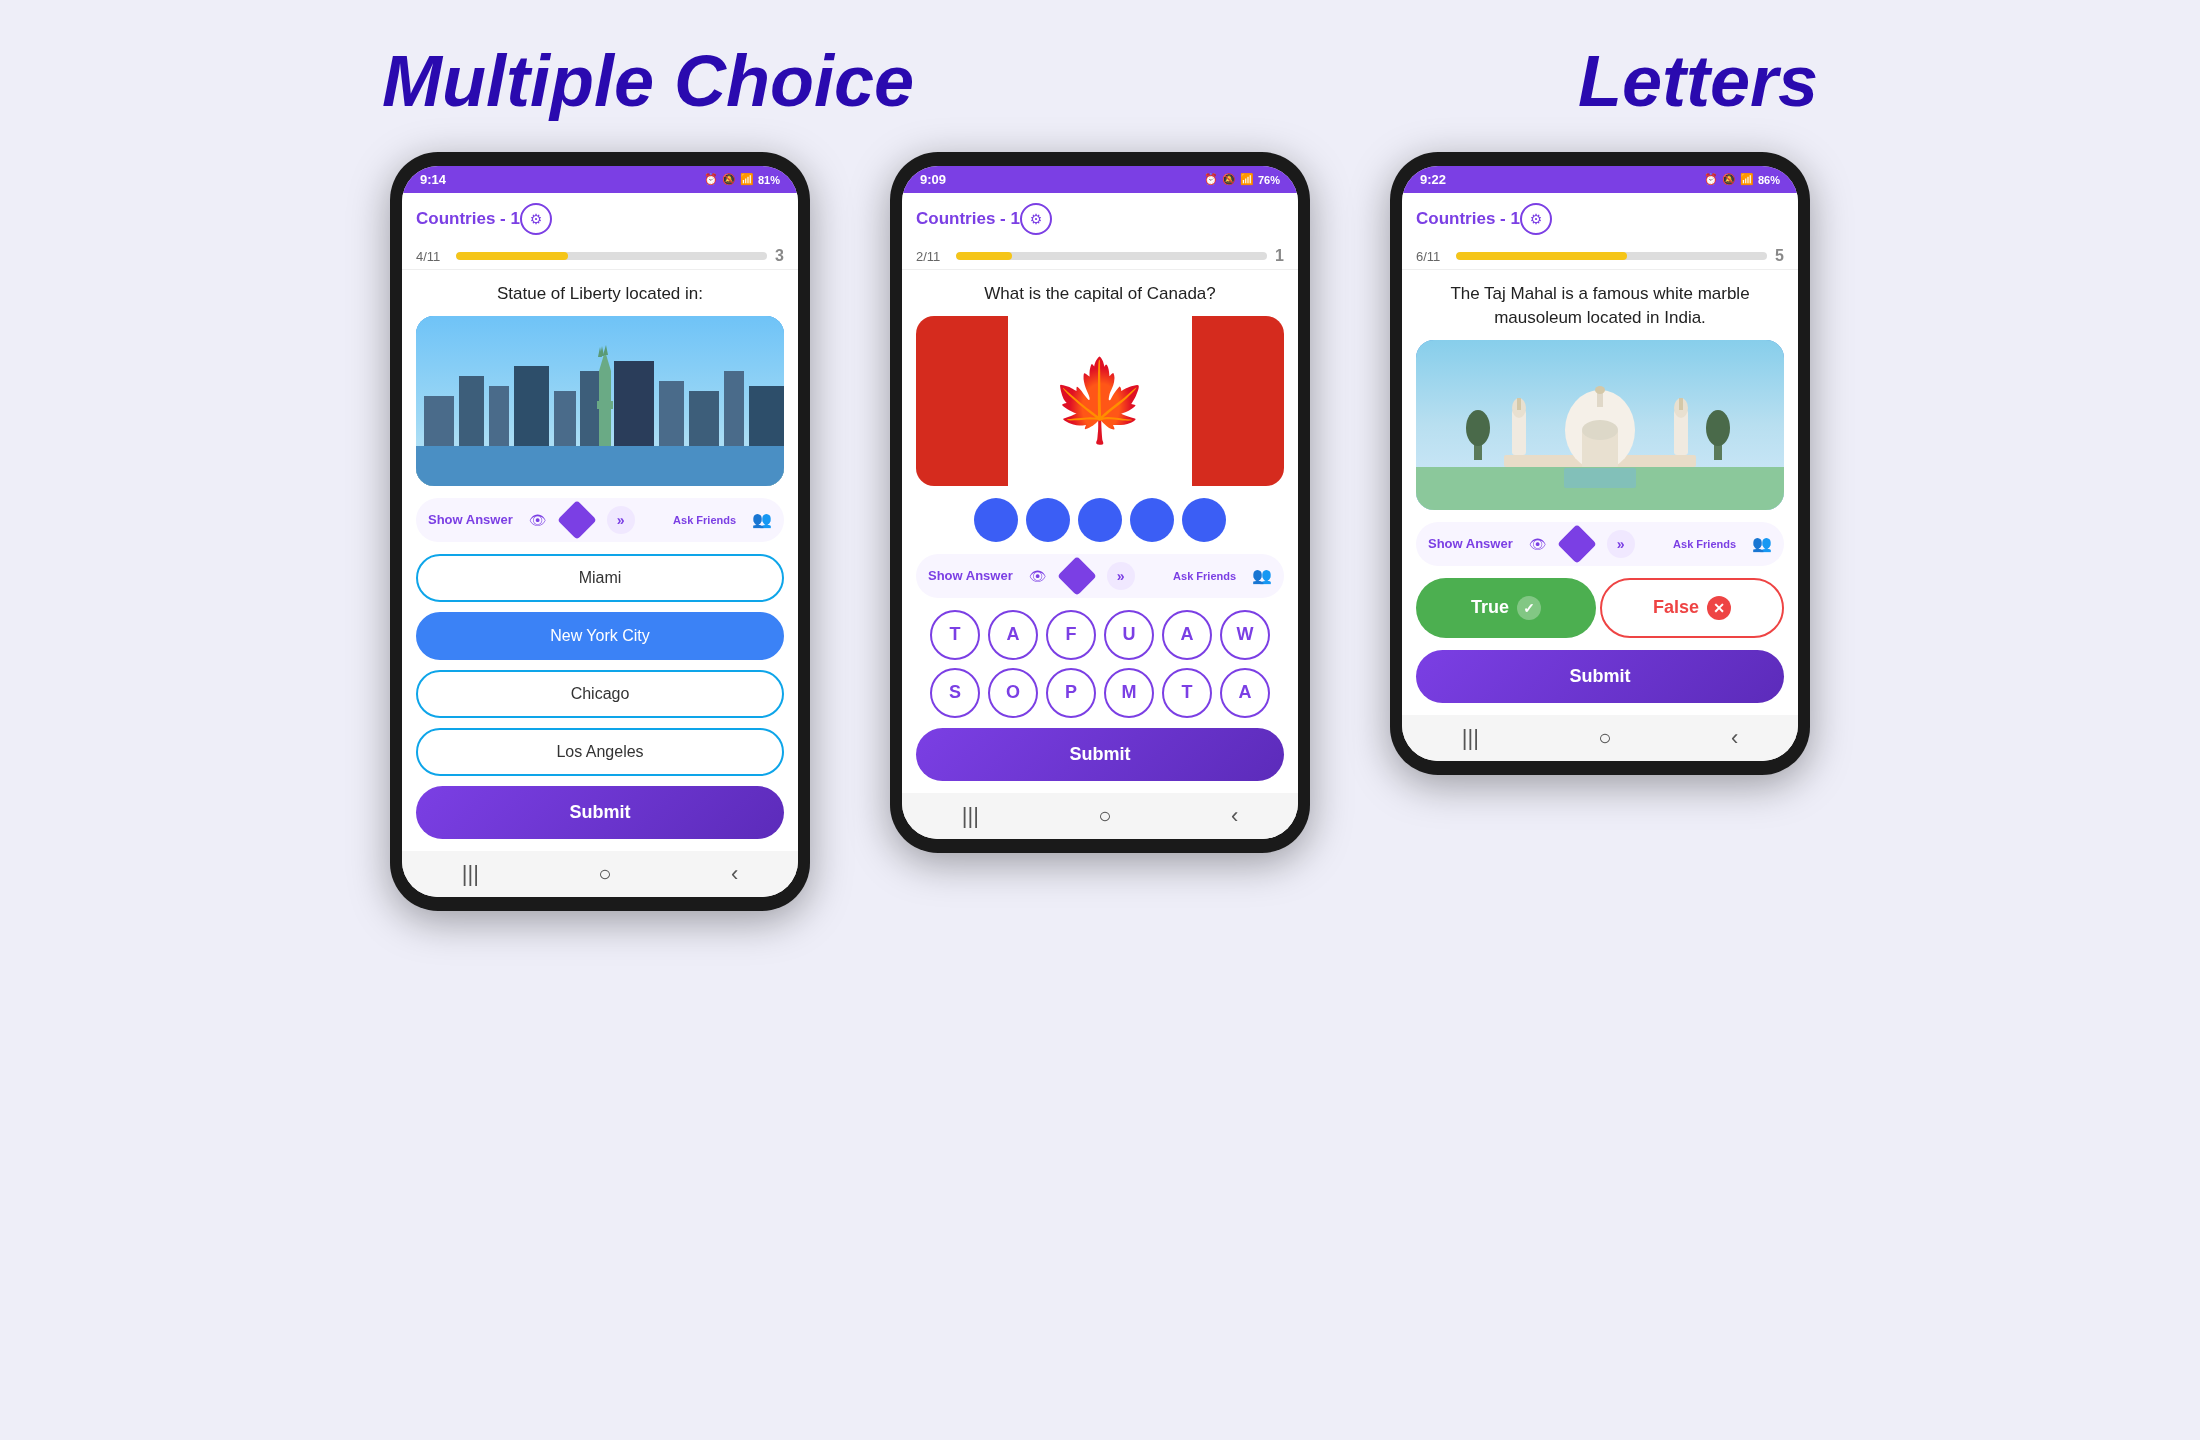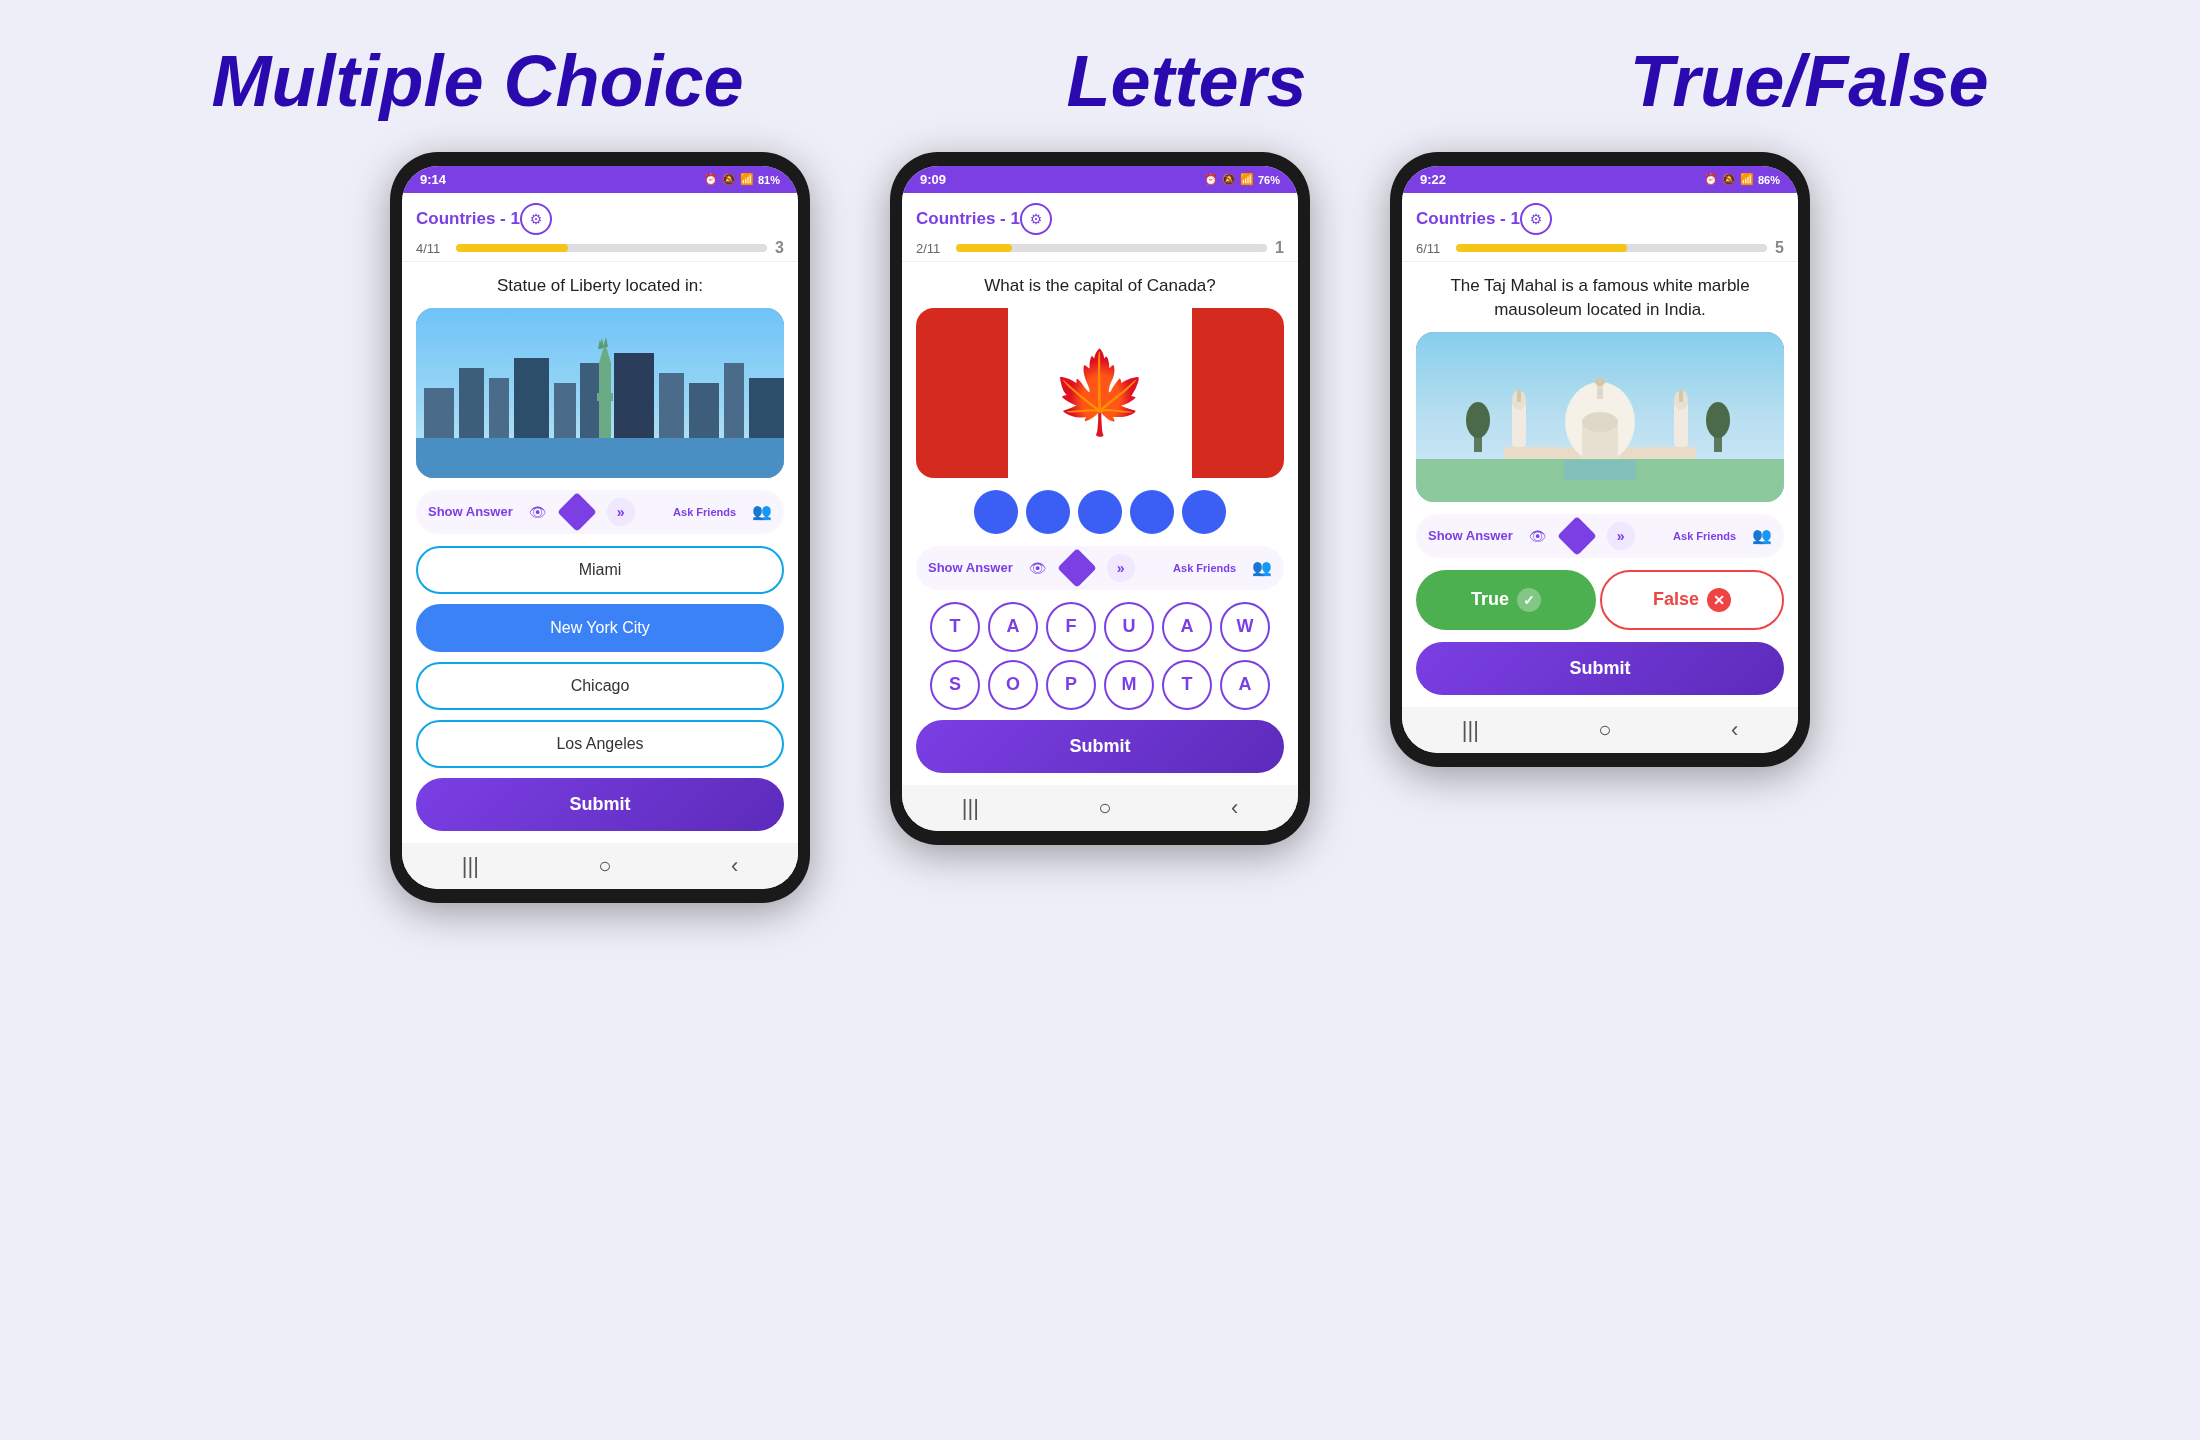--- a/index.html
+++ b/index.html
@@ -99,21 +99,21 @@
       align-items: center;
       justify-content: center;
       color: #7b3fe4;
       font-size: 14px;
     }
 
     .progress-row {
       display: flex;
       align-items: center;
       gap: 8px;
-      margin-top: 4px;
+      margin-top: 12px;
     }
 
     .progress-label {
       font-size: 13px;
       color: #666;
       min-width: 32px;
     }
 
     .progress-bar-bg {
       flex: 1;
@@ -402,21 +402,20 @@
     }
 
     .spacer { flex: 1; }
   </style>
 </head>
 <body>
 
 <div class="page-titles">
   <div class="page-title">Multiple Choice</div>
   <div class="page-title">Letters</div>
-  <div class="page-title">True/False</div>
 </div>
 
 <div class="phones-row">
 
   <div class="phone">
     <div class="phone-inner">
 
       <div class="status-bar">
         <span>9:14</span>
         <div class="status-icons">

